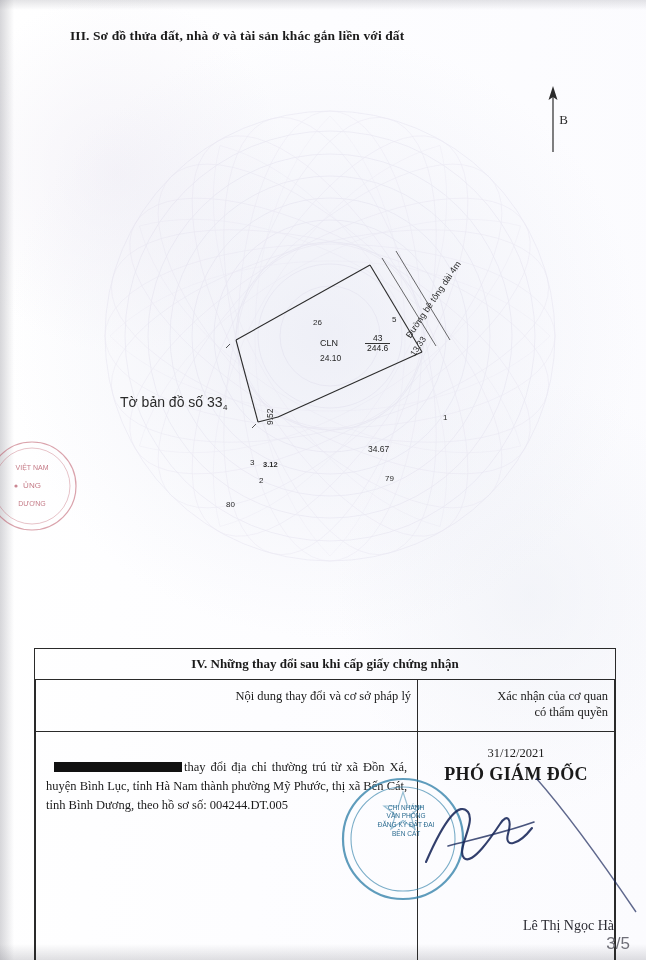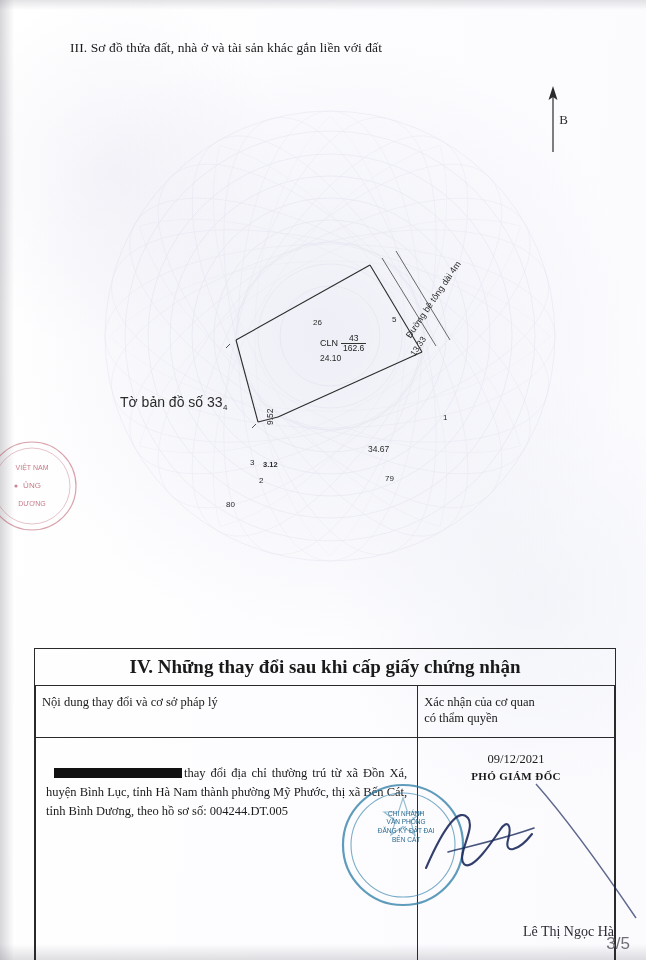--- a/index.html
+++ b/index.html
@@ -45,23 +45,23 @@
     left: 0; right: 0; bottom: 0;
     height: 16px;
     background: linear-gradient(to top, rgba(110,110,120,0.22), rgba(255,255,255,0));
     pointer-events: none;
   }
 
   
   #section3-title {
     position: absolute;
     left: 70px;
-    top: 40px;
+    top: 28px;
     font-size: 13.5px;
-    font-weight: normal;
+    font-weight: bold;
     letter-spacing: 0.1px;
     white-space: nowrap;
   }
 
   
   #map-area {
     position: absolute;
     left: 30px;
     top: 62px;
     width: 600px;
@@ -132,20 +132,21 @@
   #cln-block .cln-row {
     display: flex;
     align-items: center;
     gap: 3px;
     justify-content: center;
   }
   #cln-block .frac {
     display: inline-block;
     text-align: center;
     line-height: 1.05;
+    margin-left: 24px;
   }
   #cln-block .frac .num {
     display: block;
     border-bottom: 0.9px solid #333;
     padding: 0 2px;
     font-size: 8.5px;
   }
   #cln-block .frac .den {
     display: block;
     padding: 0 2px;
@@ -186,28 +187,28 @@
     border-collapse: collapse;
   }
   #table4 td, #table4 th {
     border: 1.1px solid #2a2a2a;
     padding: 0;
     vertical-align: top;
   }
   .t4-title {
     text-align: center;
     font-weight: bold;
-    font-size: 19px;
+    font-size: 13px;
     padding: 7px 4px 7px 4px !important;
     border-top: none !important;
     border-left: none !important;
     border-right: none !important;
   }
   .t4-head {
-    text-align: left;
+    text-align: right;
     font-size: 12.5px;
     line-height: 1.3;
     padding: 8px 6px 10px 6px !important;
     margin-left: 36px;
   }
   .t4-body-left {
     font-size: 12.5px;
     line-height: 1.55;
     padding: 26px 10px 10px 10px !important;
     text-align: justify;
@@ -234,21 +235,21 @@
     left: 0; right: 0;
     top: 14px;
     text-align: center;
     font-size: 12.5px;
   }
   .sig-role {
     position: absolute;
     left: 0; right: 0;
     top: 32px;
     text-align: center;
-    font-size: 11px;
+    font-size: 18px;
     font-weight: bold;
     letter-spacing: 0.4px;
   }
   .sig-name {
     position: absolute;
     left: 0; right: 0;
     bottom: 32px;
     text-align: right;
     font-size: 14px;
     color: #2b2b33;
@@ -397,21 +398,21 @@
     <div class="map-label small" style="left:233px; top:398px;">3.12</div>
     <div class="map-label node" style="left:229px; top:414px;">2</div>
     <div class="map-label node" style="left:355px; top:412px;text-align:center;">79</div>
     <div class="map-label node" style="left:196px; top:438px;">80</div>
 
     <div id="cln-block">
       <div class="cln-row">
         <span>CLN</span>
         <span class="frac">
           <span class="num">43</span>
-          <span class="den">162.6</span>
+          <span class="den">244.6</span>
         </span>
       </div>
     </div>
 
     <div id="sheet-label">Tờ bản đồ số 33</div>
 
     <svg id="left-seal" viewBox="0 0 92 92">
       <circle cx="46" cy="46" r="44" fill="none" stroke="#b03a4c" stroke-width="1.2" opacity="0.55"></circle>
       <circle cx="46" cy="46" r="38" fill="none" stroke="#b03a4c" stroke-width="0.8" opacity="0.45"></circle>
       <text x="46" y="30" font-family="Liberation Sans, sans-serif" font-size="7" fill="#a7384a" text-anchor="middle" opacity="0.8">VIỆT NAM</text>
@@ -432,21 +433,21 @@
         <td class="t4-head" style="width:34%;">
           <div>Xác nhận của cơ quan</div>
           <div>có thẩm quyền</div>
         </td>
       </tr>
       <tr>
         <td class="t4-body-left">
           <span class="redaction"></span><span>thay đổi địa chỉ thường trú từ xã Đồn Xá, huyện Bình Lục, tỉnh Hà Nam thành phường Mỹ Phước, thị xã Bến Cát, tỉnh Bình Dương, theo hồ sơ số: 004244.DT.005</span>
         </td>
         <td class="t4-body-right">
-          <div class="sig-date">09/12/2021</div>
+          <div class="sig-date">31/12/2021</div>
           <div class="sig-role">PHÓ GIÁM ĐỐC</div>
           <div class="sig-name">Lê Thị Ngọc Hà</div>
 
           <svg id="office-stamp" viewBox="0 0 142 142">
             <circle cx="71" cy="71" r="60" fill="none" stroke="#2f7fa8" stroke-width="2.2" opacity="0.85"></circle>
             <circle cx="71" cy="71" r="52" fill="none" stroke="#2f7fa8" stroke-width="1.1" opacity="0.7"></circle>
             <path d="M71,24 L75.5,38 L90,38 L78.5,47 L83,61 L71,52.5 L59,61 L63.5,47 L52,38 L66.5,38 Z" fill="none" stroke="#2f7fa8" stroke-width="1.2" opacity="0.55"></path>
           </svg>
           <div id="stamp-text-lines">
             <div>CHI NHÁNH</div>

